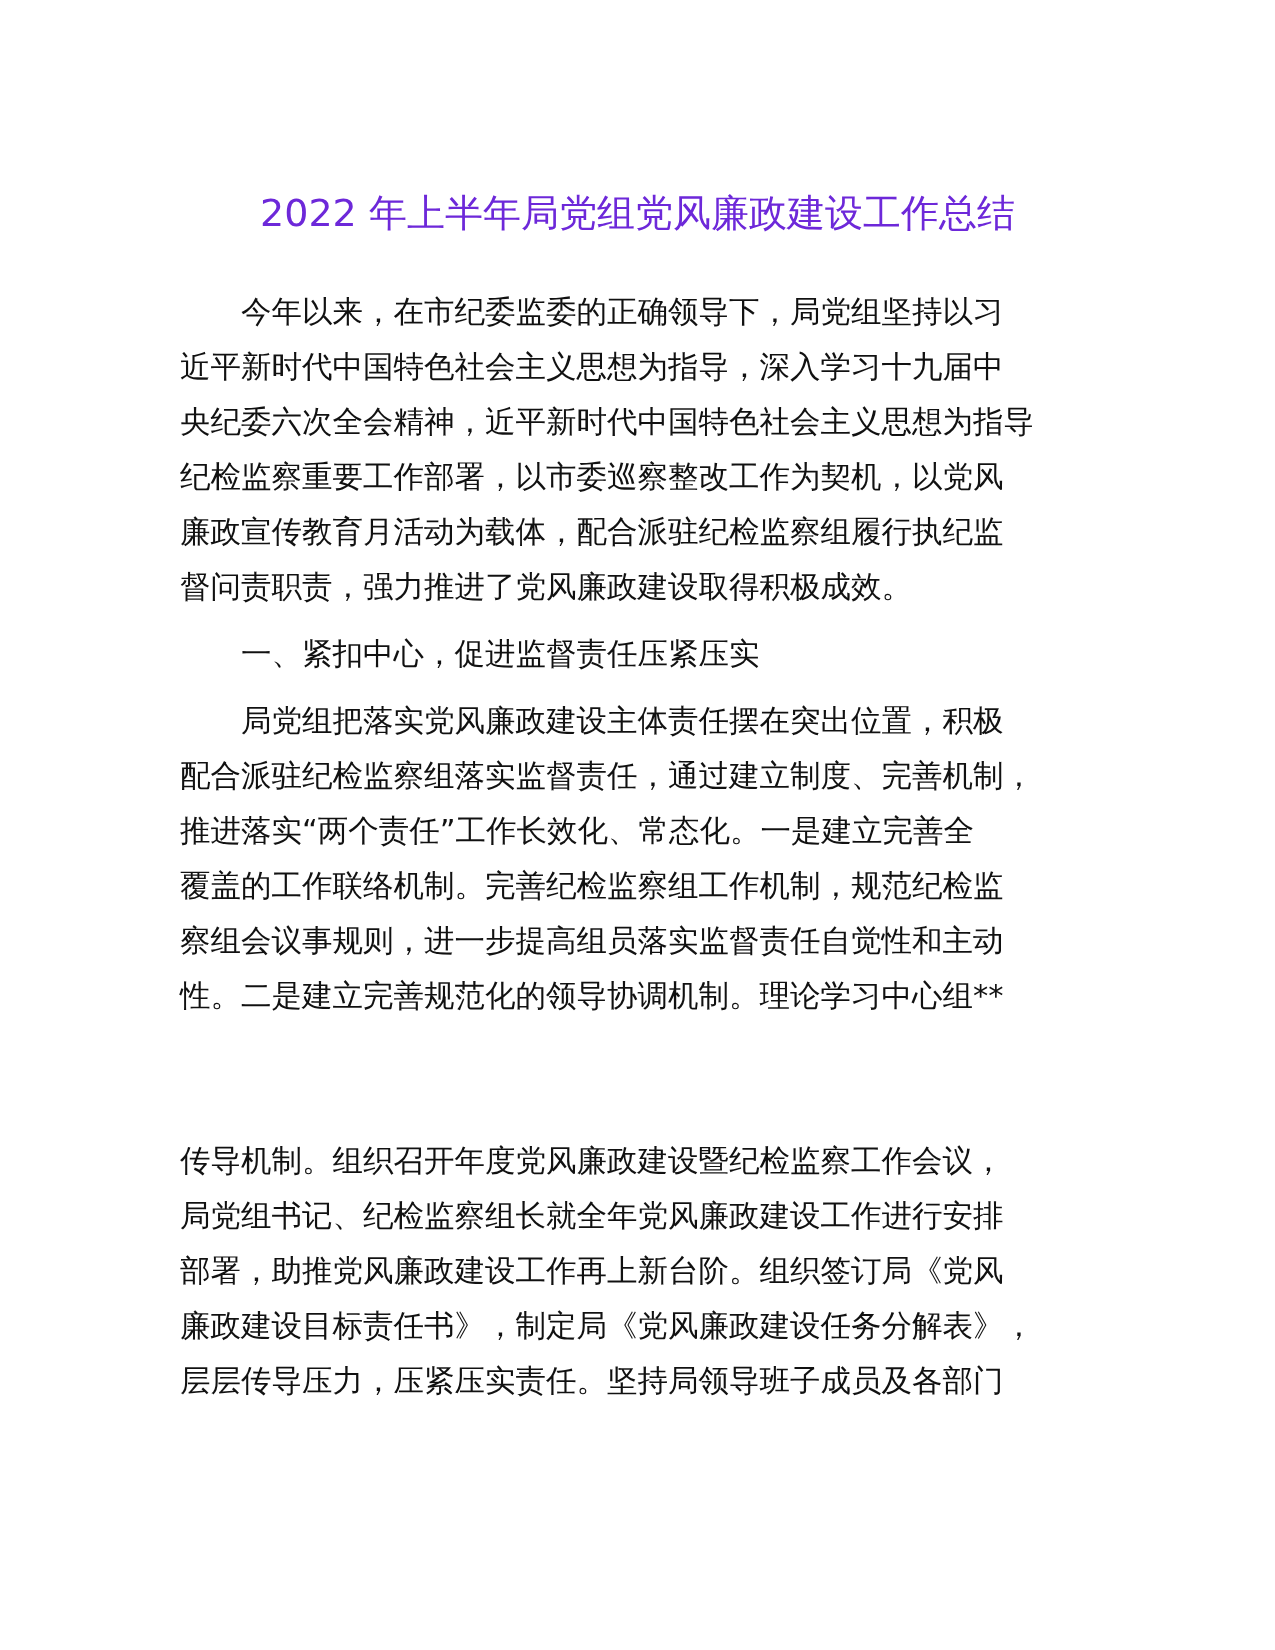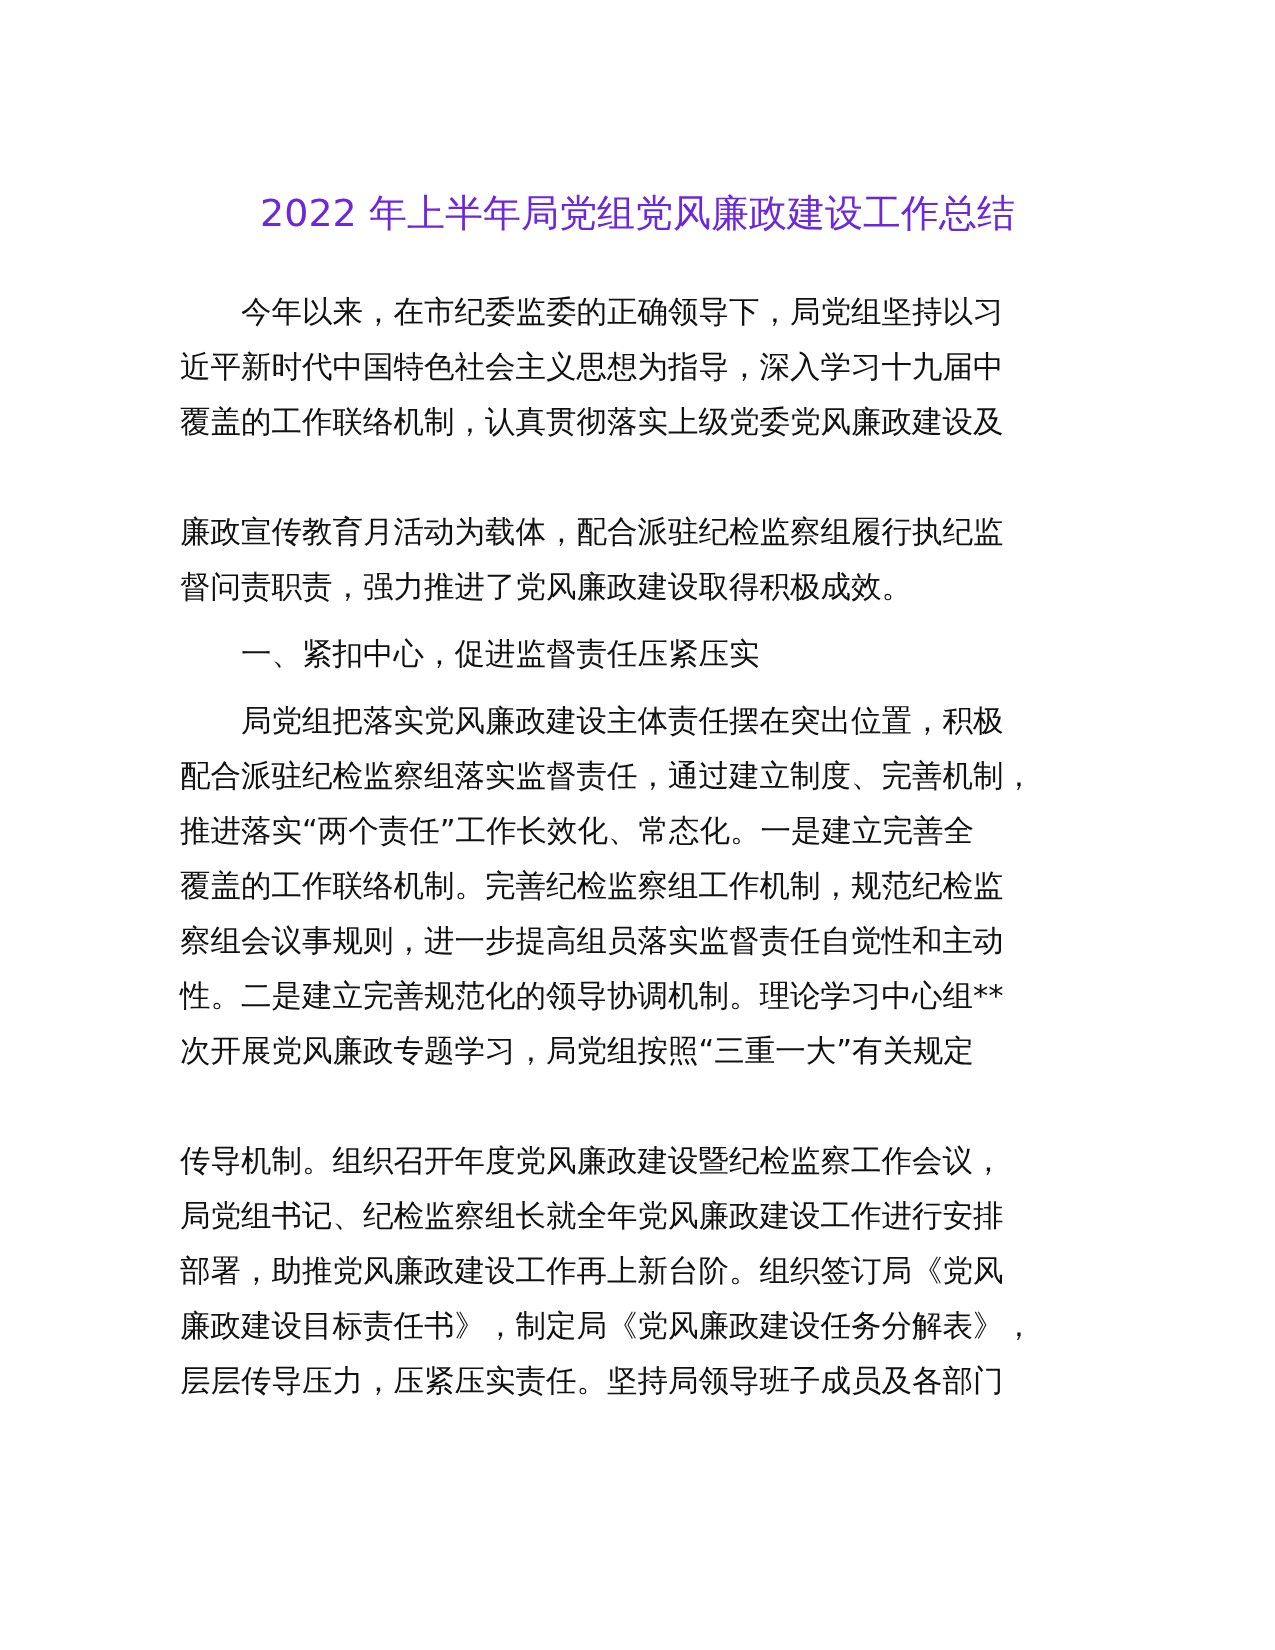--- a/index.html
+++ b/index.html
@@ -12,31 +12,31 @@
   .indent { left: 241px; }
 </style>
 </head>
 <body>
 
 <div class="page">
   <div class="title">2022 年上半年局党组党风廉政建设工作总结</div>
 
   <div class="line" style="top:347px">近平新时代中国特色社会主义思想为指导，深入学习十九届中</div>
   <div class="line indent" style="top:292px">今年以来，在市纪委监委的正确领导下，局党组坚持以习</div>
-  <div class="line" style="top:402px">覆盖的工作联络机制，认真贯彻落实上级党委党风廉政建设及</div>
+  <div class="line" style="top:402px">央纪委六次全会精神，近平新时代中国特色社会主义思想为指导</div>
+  <div class="line" style="top:457px">纪检监察重要工作部署，以市委巡察整改工作为契机，以党风</div>
   <div class="line" style="top:512px">廉政宣传教育月活动为载体，配合派驻纪检监察组履行执纪监</div>
   <div class="line" style="top:567px">督问责职责，强力推进了党风廉政建设取得积极成效。</div>
 
   <div class="line indent" style="top:634px">一、紧扣中心，促进监督责任压紧压实</div>
 
   <div class="line indent" style="top:701px">局党组把落实党风廉政建设主体责任摆在突出位置，积极</div>
   <div class="line" style="top:811px">推进落实“两个责任”工作长效化、常态化。一是建立完善全</div>
   <div class="line" style="top:756px">配合派驻纪检监察组落实监督责任，通过建立制度、完善机制，</div>
   <div class="line" style="top:866px">覆盖的工作联络机制。完善纪检监察组工作机制，规范纪检监</div>
   <div class="line" style="top:976px">性。二是建立完善规范化的领导协调机制。理论学习中心组**</div>
   <div class="line" style="top:921px">察组会议事规则，进一步提高组员落实监督责任自觉性和主动</div>
-  <div class="line" style="top:1031px">次开展党风廉政专题学习，局党组按照“三重一大”有关规定</div>
   <div class="line" style="top:1141px">传导机制。组织召开年度党风廉政建设暨纪检监察工作会议，</div>
   <div class="line" style="top:1196px">局党组书记、纪检监察组长就全年党风廉政建设工作进行安排</div>
   <div class="line" style="top:1251px">部署，助推党风廉政建设工作再上新台阶。组织签订局《党风</div>
   <div class="line" style="top:1306px">廉政建设目标责任书》，制定局《党风廉政建设任务分解表》，</div>
   <div class="line" style="top:1361px">层层传导压力，压紧压实责任。坚持局领导班子成员及各部门</div>
 </div>
 
 </body></html>

